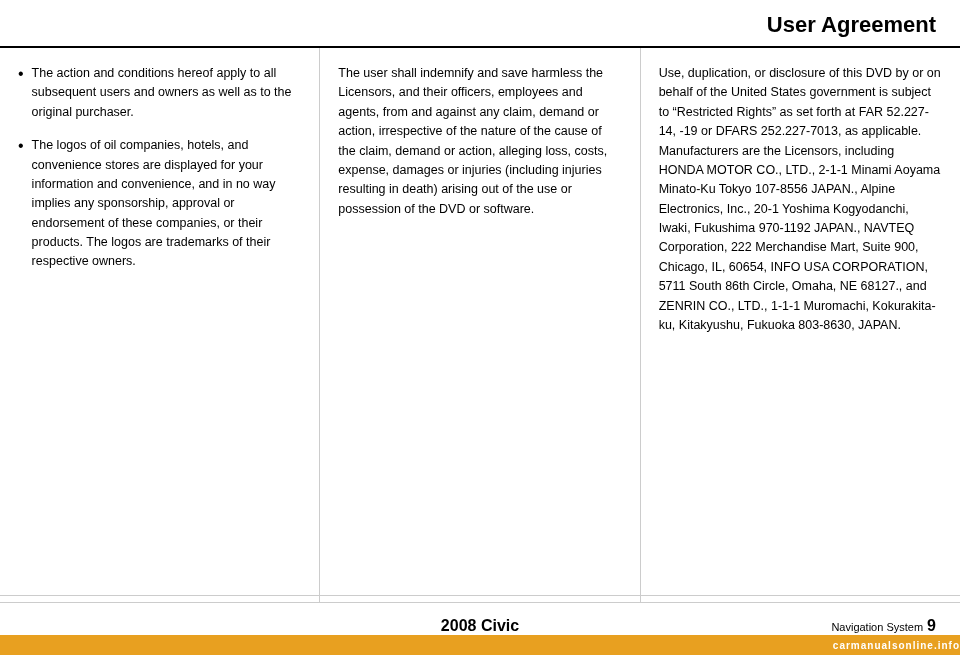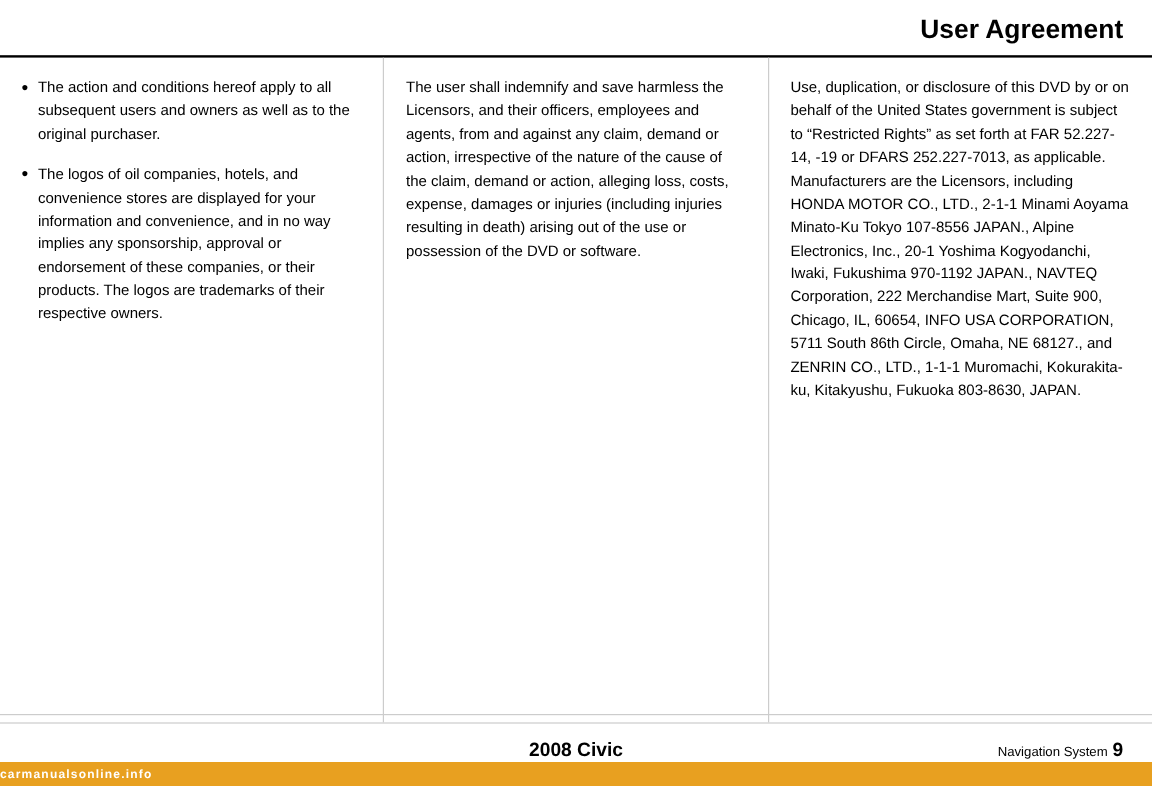--- a/index.html
+++ b/index.html
@@ -136,21 +136,21 @@
     
     .brand-bar {
       position: absolute;
       bottom: 0;
       left: 0;
       width: 100%;
       height: 20px;
       background: #e8a020;
       display: flex;
       align-items: center;
-      justify-content: flex-start;
+      justify-content: flex-end;
     }
 
     .brand-text {
       font-size: 10px;
       color: #fff;
       font-weight: bold;
       letter-spacing: 1px;
     }
   </style>
 </head>

